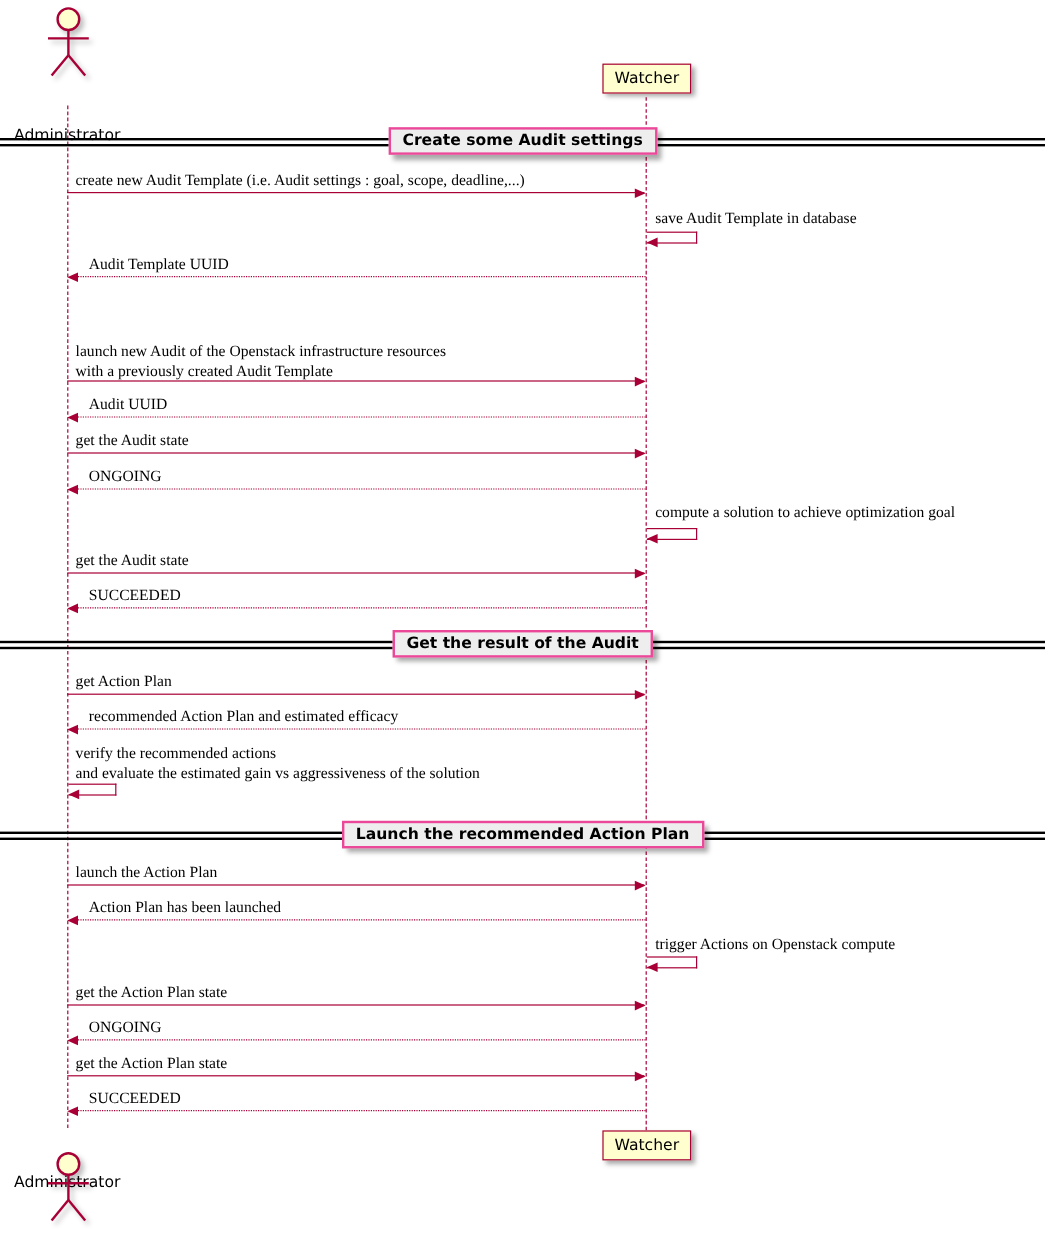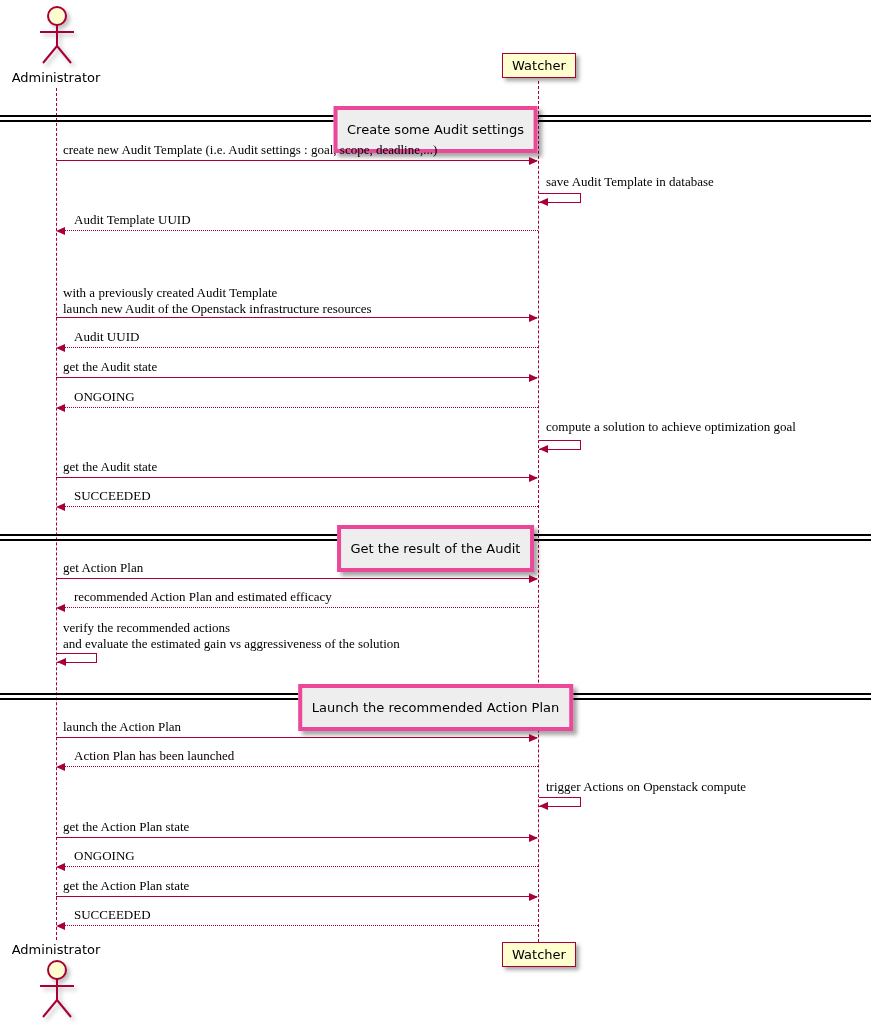--- a/index.html
+++ b/index.html
@@ -4,28 +4,28 @@
 <style>
   html,body{margin:0;padding:0;background:#ffffff;}
   .canvas{position:relative;width:871px;height:1030px;background:#fff;
     font-family:"DejaVu Sans", sans-serif;font-size:13px;color:#000;overflow:hidden;}
 
   .lifeline{position:absolute;width:0;border-left:1px dashed #A80036;}
 
   .participant{position:absolute;box-sizing:border-box;background:#FEFECE;border:1.5px solid #A80036;
     text-align:center;padding:4px 0;box-shadow:3px 3px 4px rgba(0,0,0,0.35);white-space:nowrap;}
 
-  .actor-label{position:absolute;text-align:center;white-space:nowrap;}
+  .actor-label{position:absolute;text-align:center;white-space:nowrap;margin-top:36px;}
   .actor-svg{position:absolute;filter:drop-shadow(3px 3px 2px rgba(0,0,0,0.25));}
 
   .divider{position:absolute;left:0;width:871px;height:24px;}
   .divider .lines{position:absolute;left:0;right:0;top:9px;height:3px;
     border-top:2px solid #000;border-bottom:2px solid #000;}
   .divider .box{position:absolute;left:50%;transform:translateX(-50%);top:0;background:#EEEEEE;
-    border:4px solid #ec4899;padding:12px 10px;font-weight:normal;white-space:nowrap;
+    border:2px solid #ec4899;padding:2px 10px;font-weight:bold;white-space:nowrap;
     box-shadow:4px 4px 4px rgba(0,0,0,0.35);}
 
   .msg-label{position:absolute;white-space:nowrap;line-height:16px;font-family:Liberation Serif, serif;}
   .line{position:absolute;height:0;}
   .line.solid{border-top:1.5px solid #A80036;}
   .line.dotted{border-top:1.5px dotted #A80036;}
   .head{position:absolute;width:0;height:0;border-top:4px solid transparent;border-bottom:4px solid transparent;}
   .head.right{border-left:9px solid #A80036;}
   .head.left{border-right:9px solid #A80036;}
   .self-loop{position:absolute;box-sizing:border-box;width:42px;height:10px;
@@ -69,22 +69,22 @@
 
   <div>
     <div class="msg-label" style="left:74px;top:212px">Audit Template UUID</div>
     <div class="line dotted" style="left:60px;top:230px;width:478px"></div>
     <div class="head left" style="left:56px;top:227px"></div>
   </div>
 
 
   <div>
     <div class="msg-label" style="left:63px;top:285px">
+      <div>launch new Audit of the Openstack infrastructure resources</div>
       <div>with a previously created Audit Template</div>
-      <div>launch new Audit of the Openstack infrastructure resources</div>
     </div>
     <div class="line solid" style="left:56px;top:317px;width:481px"></div>
     <div class="head right" style="left:529px;top:314px"></div>
   </div>
 
   <div>
     <div class="msg-label" style="left:74px;top:329px">Audit UUID</div>
     <div class="line dotted" style="left:60px;top:347px;width:478px"></div>
     <div class="head left" style="left:56px;top:344px"></div>
   </div>

